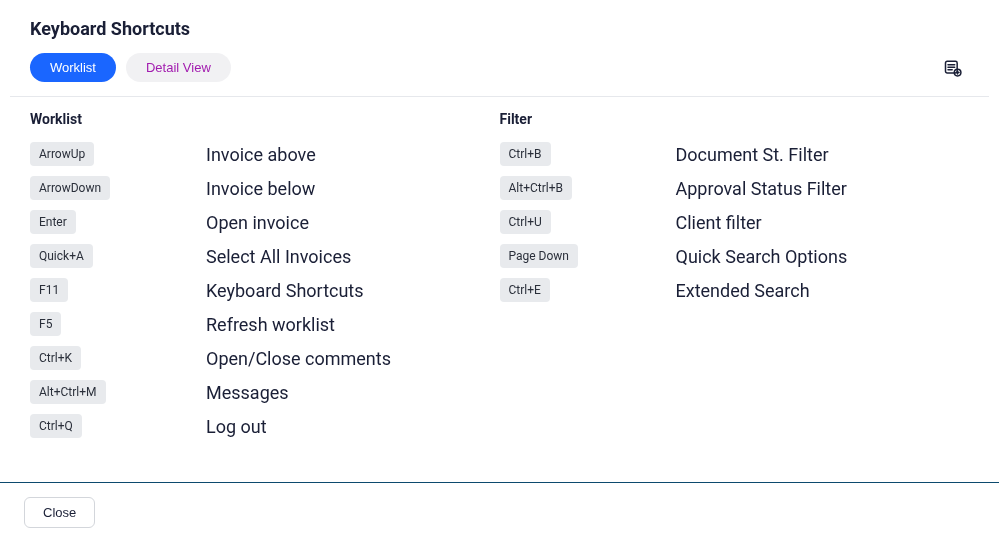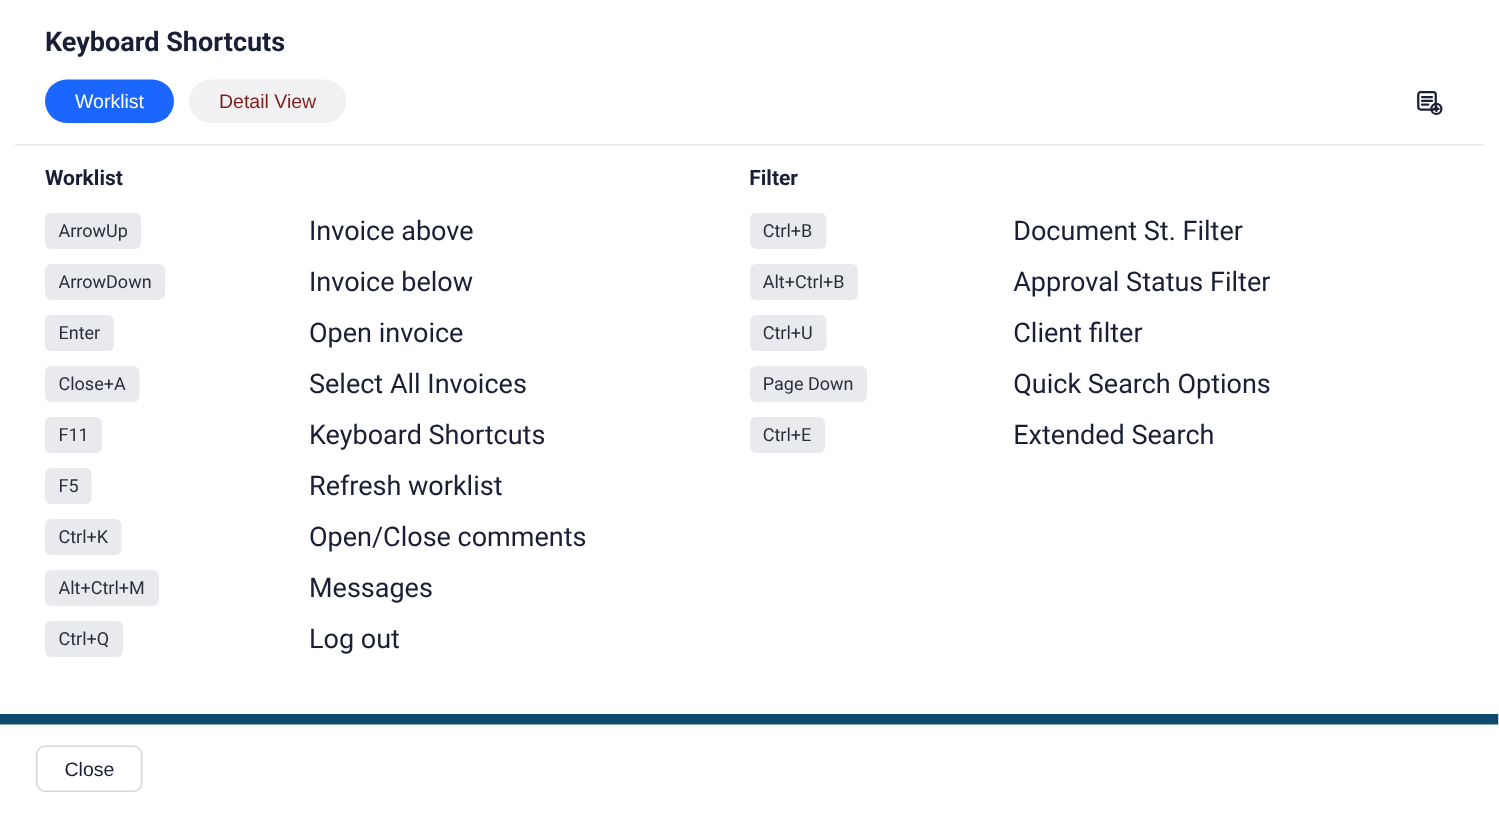--- a/index.html
+++ b/index.html
@@ -31,21 +31,21 @@
       gap: 10px;
     }
     .tab {
       border: none;
       border-radius: 999px;
       padding: 7px 20px;
       font-size: 13px;
       font-weight: 500;
       cursor: pointer;
       background: #f1f1f3;
-      color: #7f1d1d;
+      color: #a21caf;
     }
     .tab.active {
       background: #1a66ff;
       color: #fff;
     }
     .header-icon {
       width: 20px;
       height: 20px;
       color: #1a1f36;
       margin-right: 6px;
@@ -93,21 +93,21 @@
     .desc-col {
       font-size: 18px;
       color: #1a1f36;
     }
     .footer {
       position: absolute;
       left: 0;
       right: 0;
       bottom: 0;
       padding: 14px 24px 24px 24px;
-      border-top: 7px solid #0c4a6e;
+      border-top: 1px solid #0c4a6e;
     }
     .close-btn {
       border: 1px solid #d3d6db;
       background: #fff;
       color: #1a1f36;
       font-size: 13px;
       padding: 7px 18px;
       border-radius: 6px;
       cursor: pointer;
     }
@@ -148,21 +148,21 @@
       </div>
       <div class="shortcut-row">
         <div class="key-col"><span class="kbd">ArrowDown</span></div>
         <div class="desc-col">Invoice below</div>
       </div>
       <div class="shortcut-row">
         <div class="key-col"><span class="kbd">Enter</span></div>
         <div class="desc-col">Open invoice</div>
       </div>
       <div class="shortcut-row">
-        <div class="key-col"><span class="kbd">Close+A</span></div>
+        <div class="key-col"><span class="kbd">Quick+A</span></div>
         <div class="desc-col">Select All Invoices</div>
       </div>
       <div class="shortcut-row">
         <div class="key-col"><span class="kbd">F11</span></div>
         <div class="desc-col">Keyboard Shortcuts</div>
       </div>
       <div class="shortcut-row">
         <div class="key-col"><span class="kbd">F5</span></div>
         <div class="desc-col">Refresh worklist</div>
       </div>

